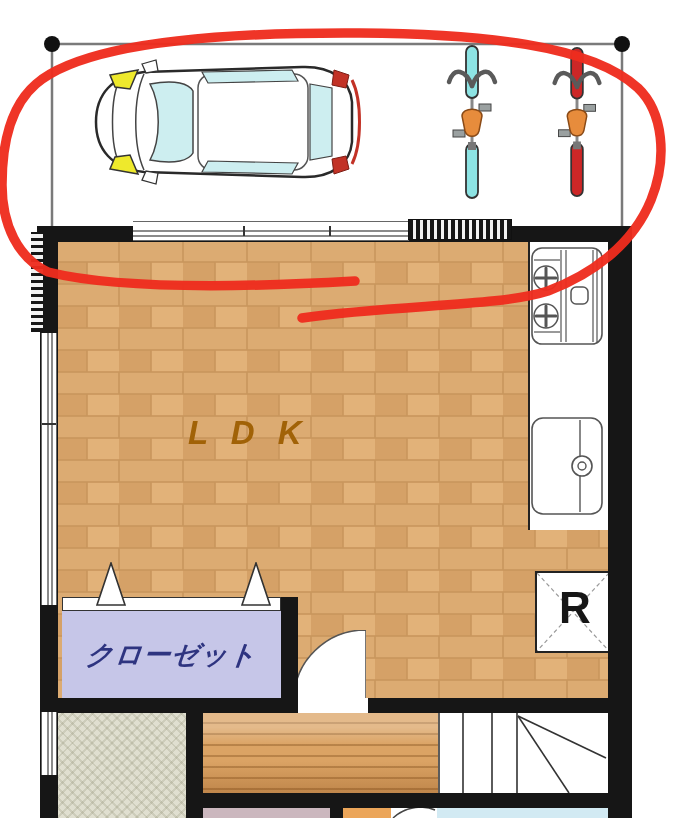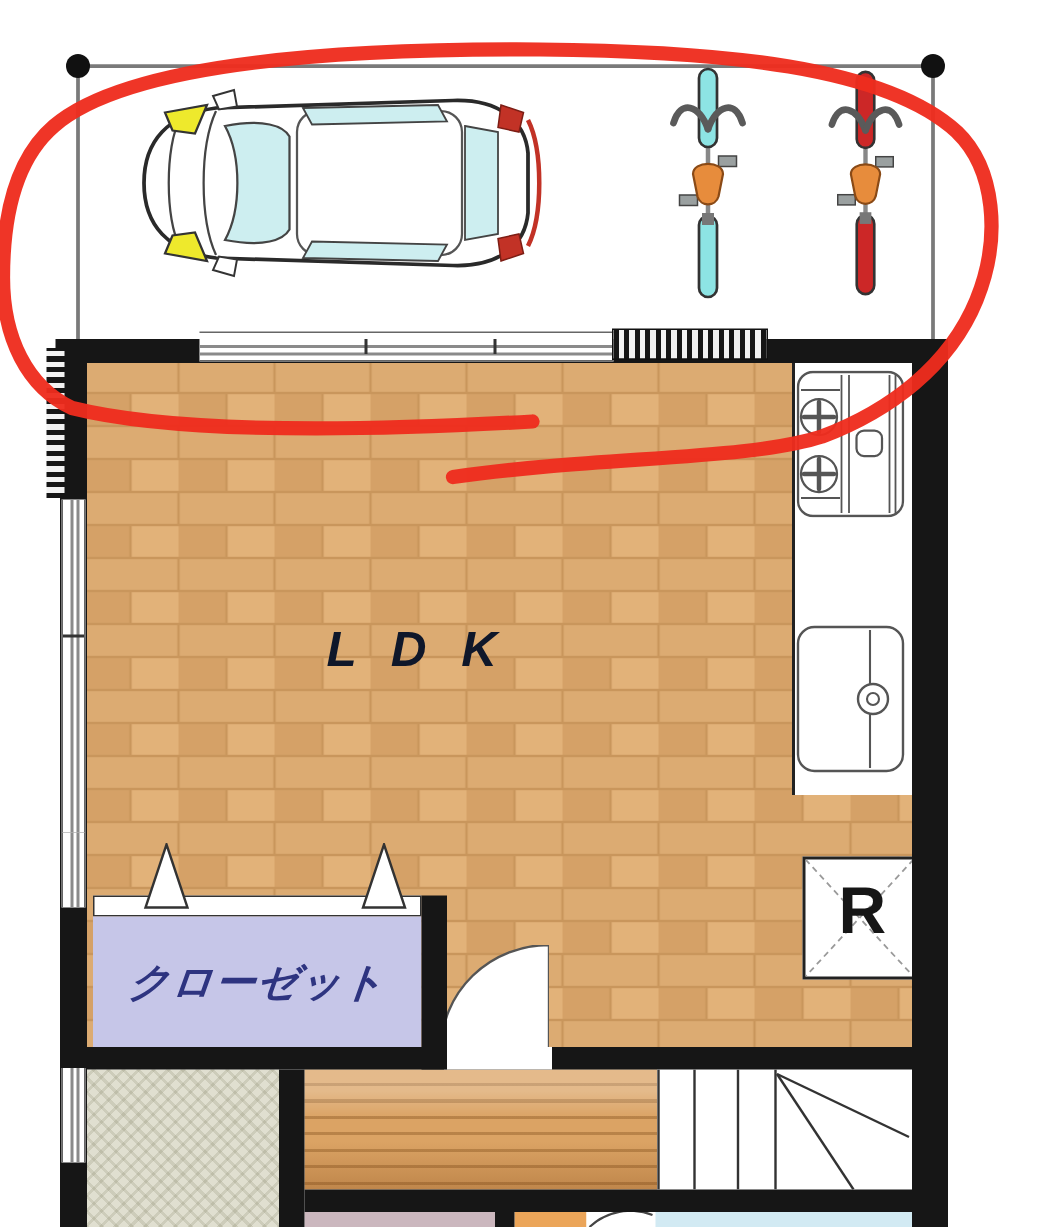--- a/index.html
+++ b/index.html
@@ -14,22 +14,22 @@
   .abs{position:absolute;}
   .wall{position:absolute;background:var(--c-wall);}
   .winV{position:absolute;background:#fff;border-left:1.5px solid #666;border-right:1.5px solid #666;box-sizing:border-box;}
   .winV .rail{position:absolute;top:0;bottom:0;width:1.5px;background:#8a8a8a;}
   .winV .brk{position:absolute;left:0;right:0;height:2px;background:#333;}
   .winH{position:absolute;background:#fff;border-top:1.5px solid #666;border-bottom:1.5px solid #666;box-sizing:border-box;}
   .winH .rail{position:absolute;left:0;right:0;height:1.5px;background:#8a8a8a;}
   .winH .tick{position:absolute;top:4px;bottom:4px;width:2px;background:#333;}
   .hatchV{position:absolute;background:repeating-linear-gradient(90deg,#161616 0 3.5px,#f2f2f2 3.5px 7px);border:1px solid #111;box-sizing:border-box;}
   .hatchH{position:absolute;background:repeating-linear-gradient(0deg,#161616 0 3.5px,#f2f2f2 3.5px 7px);}
-  #ldk-label{position:absolute;left:188px;top:414px;width:180px;text-align:center;
-     font-style:italic;font-weight:bold;font-size:33px;letter-spacing:7px;color:#0f172a;}
+  #ldk-label{position:absolute;left:188px;top:414px;width:180px;text-align:left;
+     font-style:italic;font-weight:bold;font-size:33px;letter-spacing:7px;color:#a16207;}
   #closet-body{position:absolute;left:62px;top:611px;width:219px;height:87px;background:var(--c-closet_fill);
      display:flex;align-items:center;justify-content:center;}
   #closet-label{font-style:italic;font-weight:bold;font-size:27px;color:var(--c-closet_text);letter-spacing:1px;transform:skewX(-6deg);}
   #closet-track{position:absolute;left:62px;top:597px;width:219px;height:14px;background:#fff;border:1.5px solid #333;box-sizing:border-box;}
   #fridge{position:absolute;left:535px;top:571px;width:76px;height:82px;background:#fff;border:2px solid #222;box-sizing:border-box;}
   #fridge-label{position:absolute;left:22px;top:13px;font-size:44px;font-weight:600;color:#161616;line-height:1;}
   #kitchen-counter{position:absolute;left:528px;top:242px;width:80px;height:288px;background:#fff;border-left:2px solid #222;box-sizing:border-box;}
   #tatami{position:absolute;left:57px;top:713px;width:130px;height:105px;background:var(--c-tatami_floor);
     background-image:repeating-linear-gradient(45deg,rgba(130,130,100,.20) 0 2px,transparent 2px 7px),
                      repeating-linear-gradient(-45deg,rgba(130,130,100,.20) 0 2px,transparent 2px 7px);}

